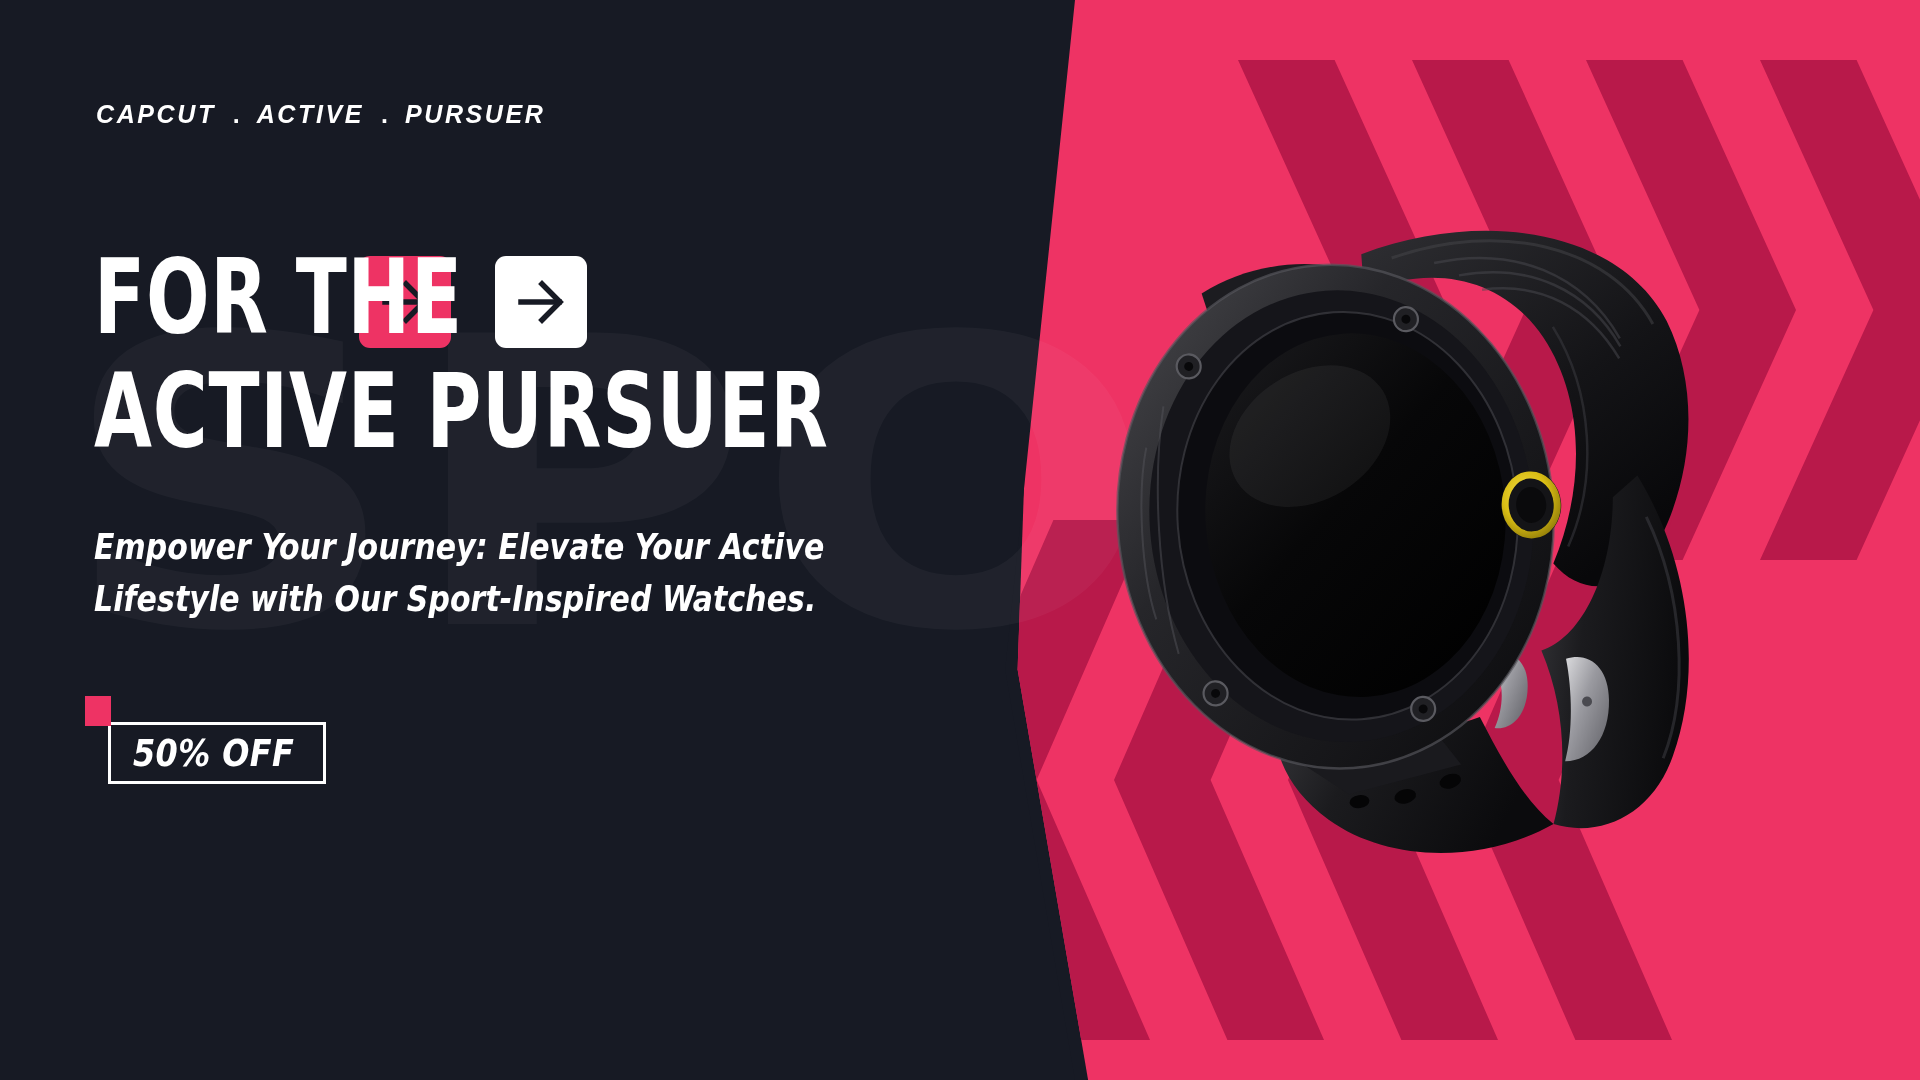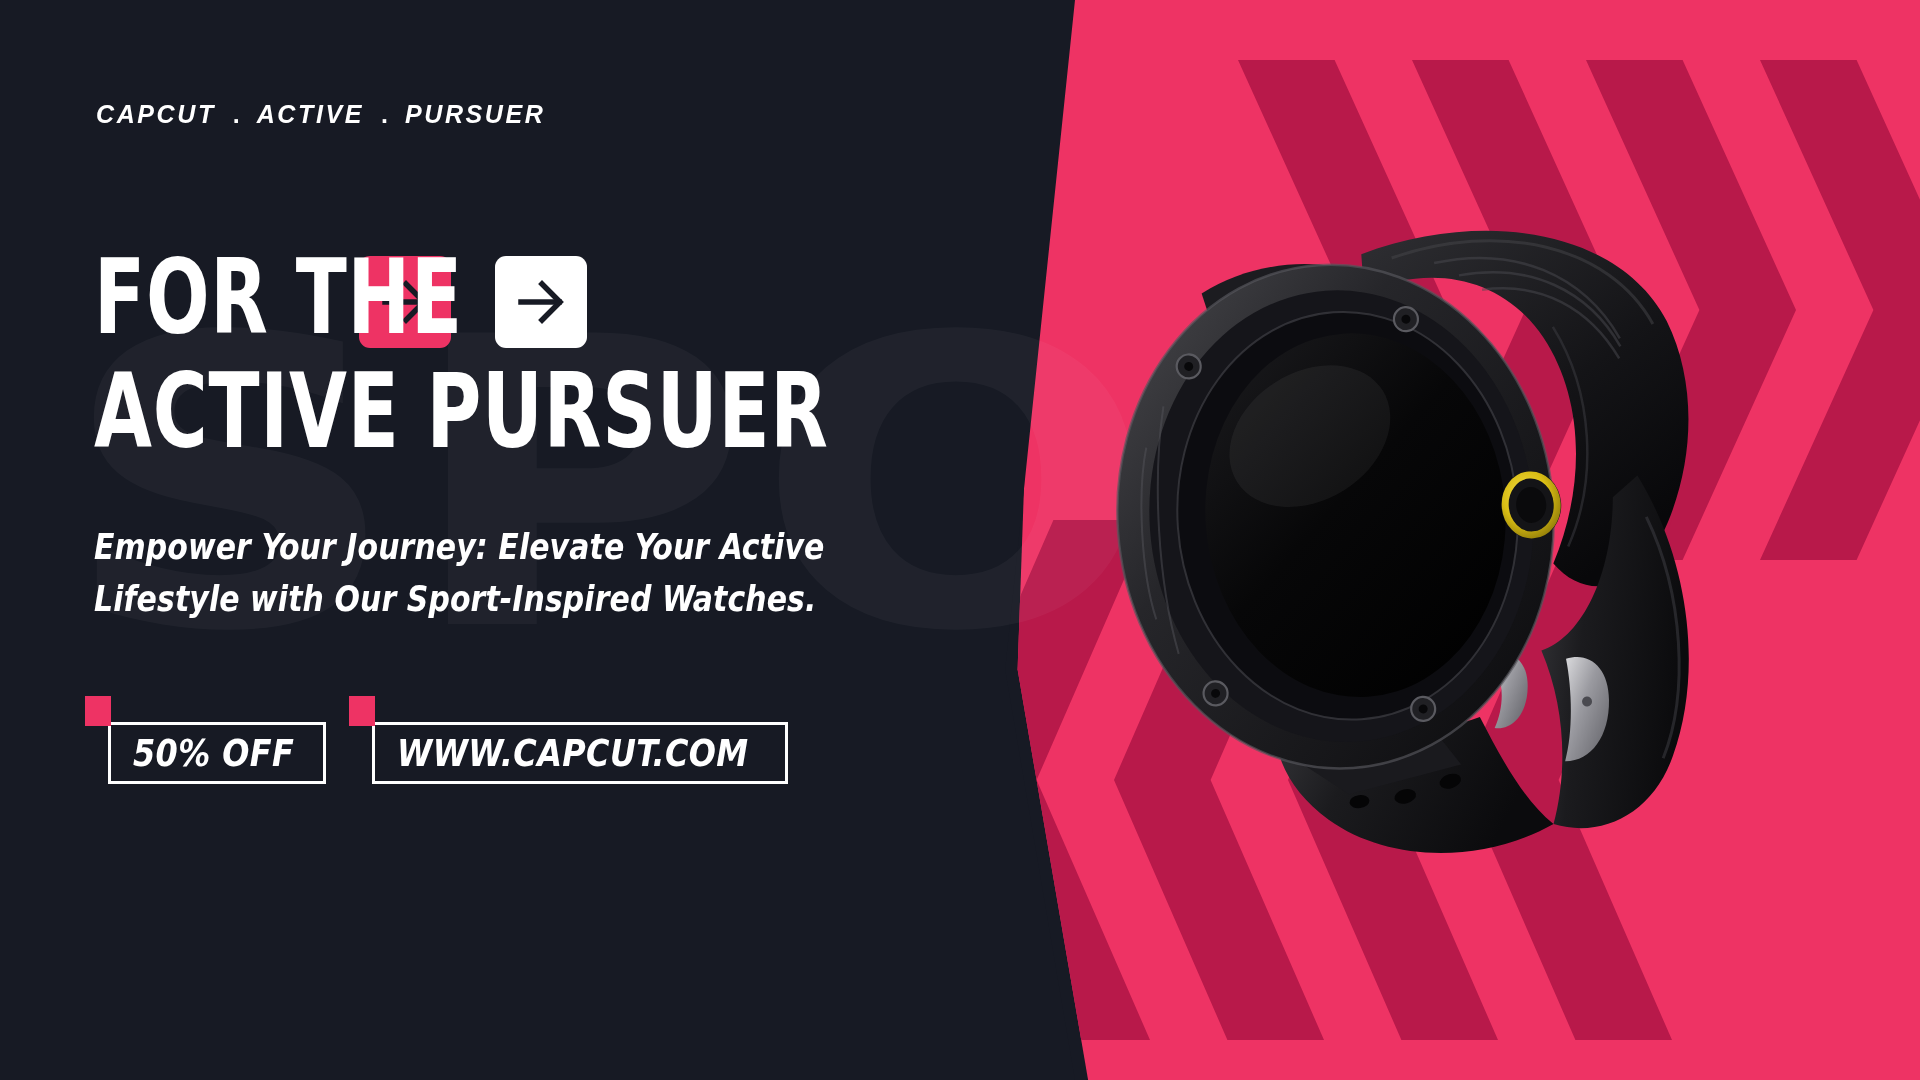--- a/index.html
+++ b/index.html
@@ -308,22 +308,16 @@
       <span>Lifestyle with Our Sport-Inspired Watches.</span>
     </div>
 
     <div class="cta-row">
       <div class="cta-box">
         <div class="cta-corner"></div>
         <div class="cta-frame">
           <span class="cta-text">50% OFF</span>
         </div>
       </div>
-      <div class="cta-box">
-        <div class="cta-corner"></div>
-        <div class="cta-frame">
-          <span class="cta-text">WWW.CAPCUT.COM</span>
-        </div>
-      </div>
     </div>
 
   </div>
 </div>
 
 </body></html>

